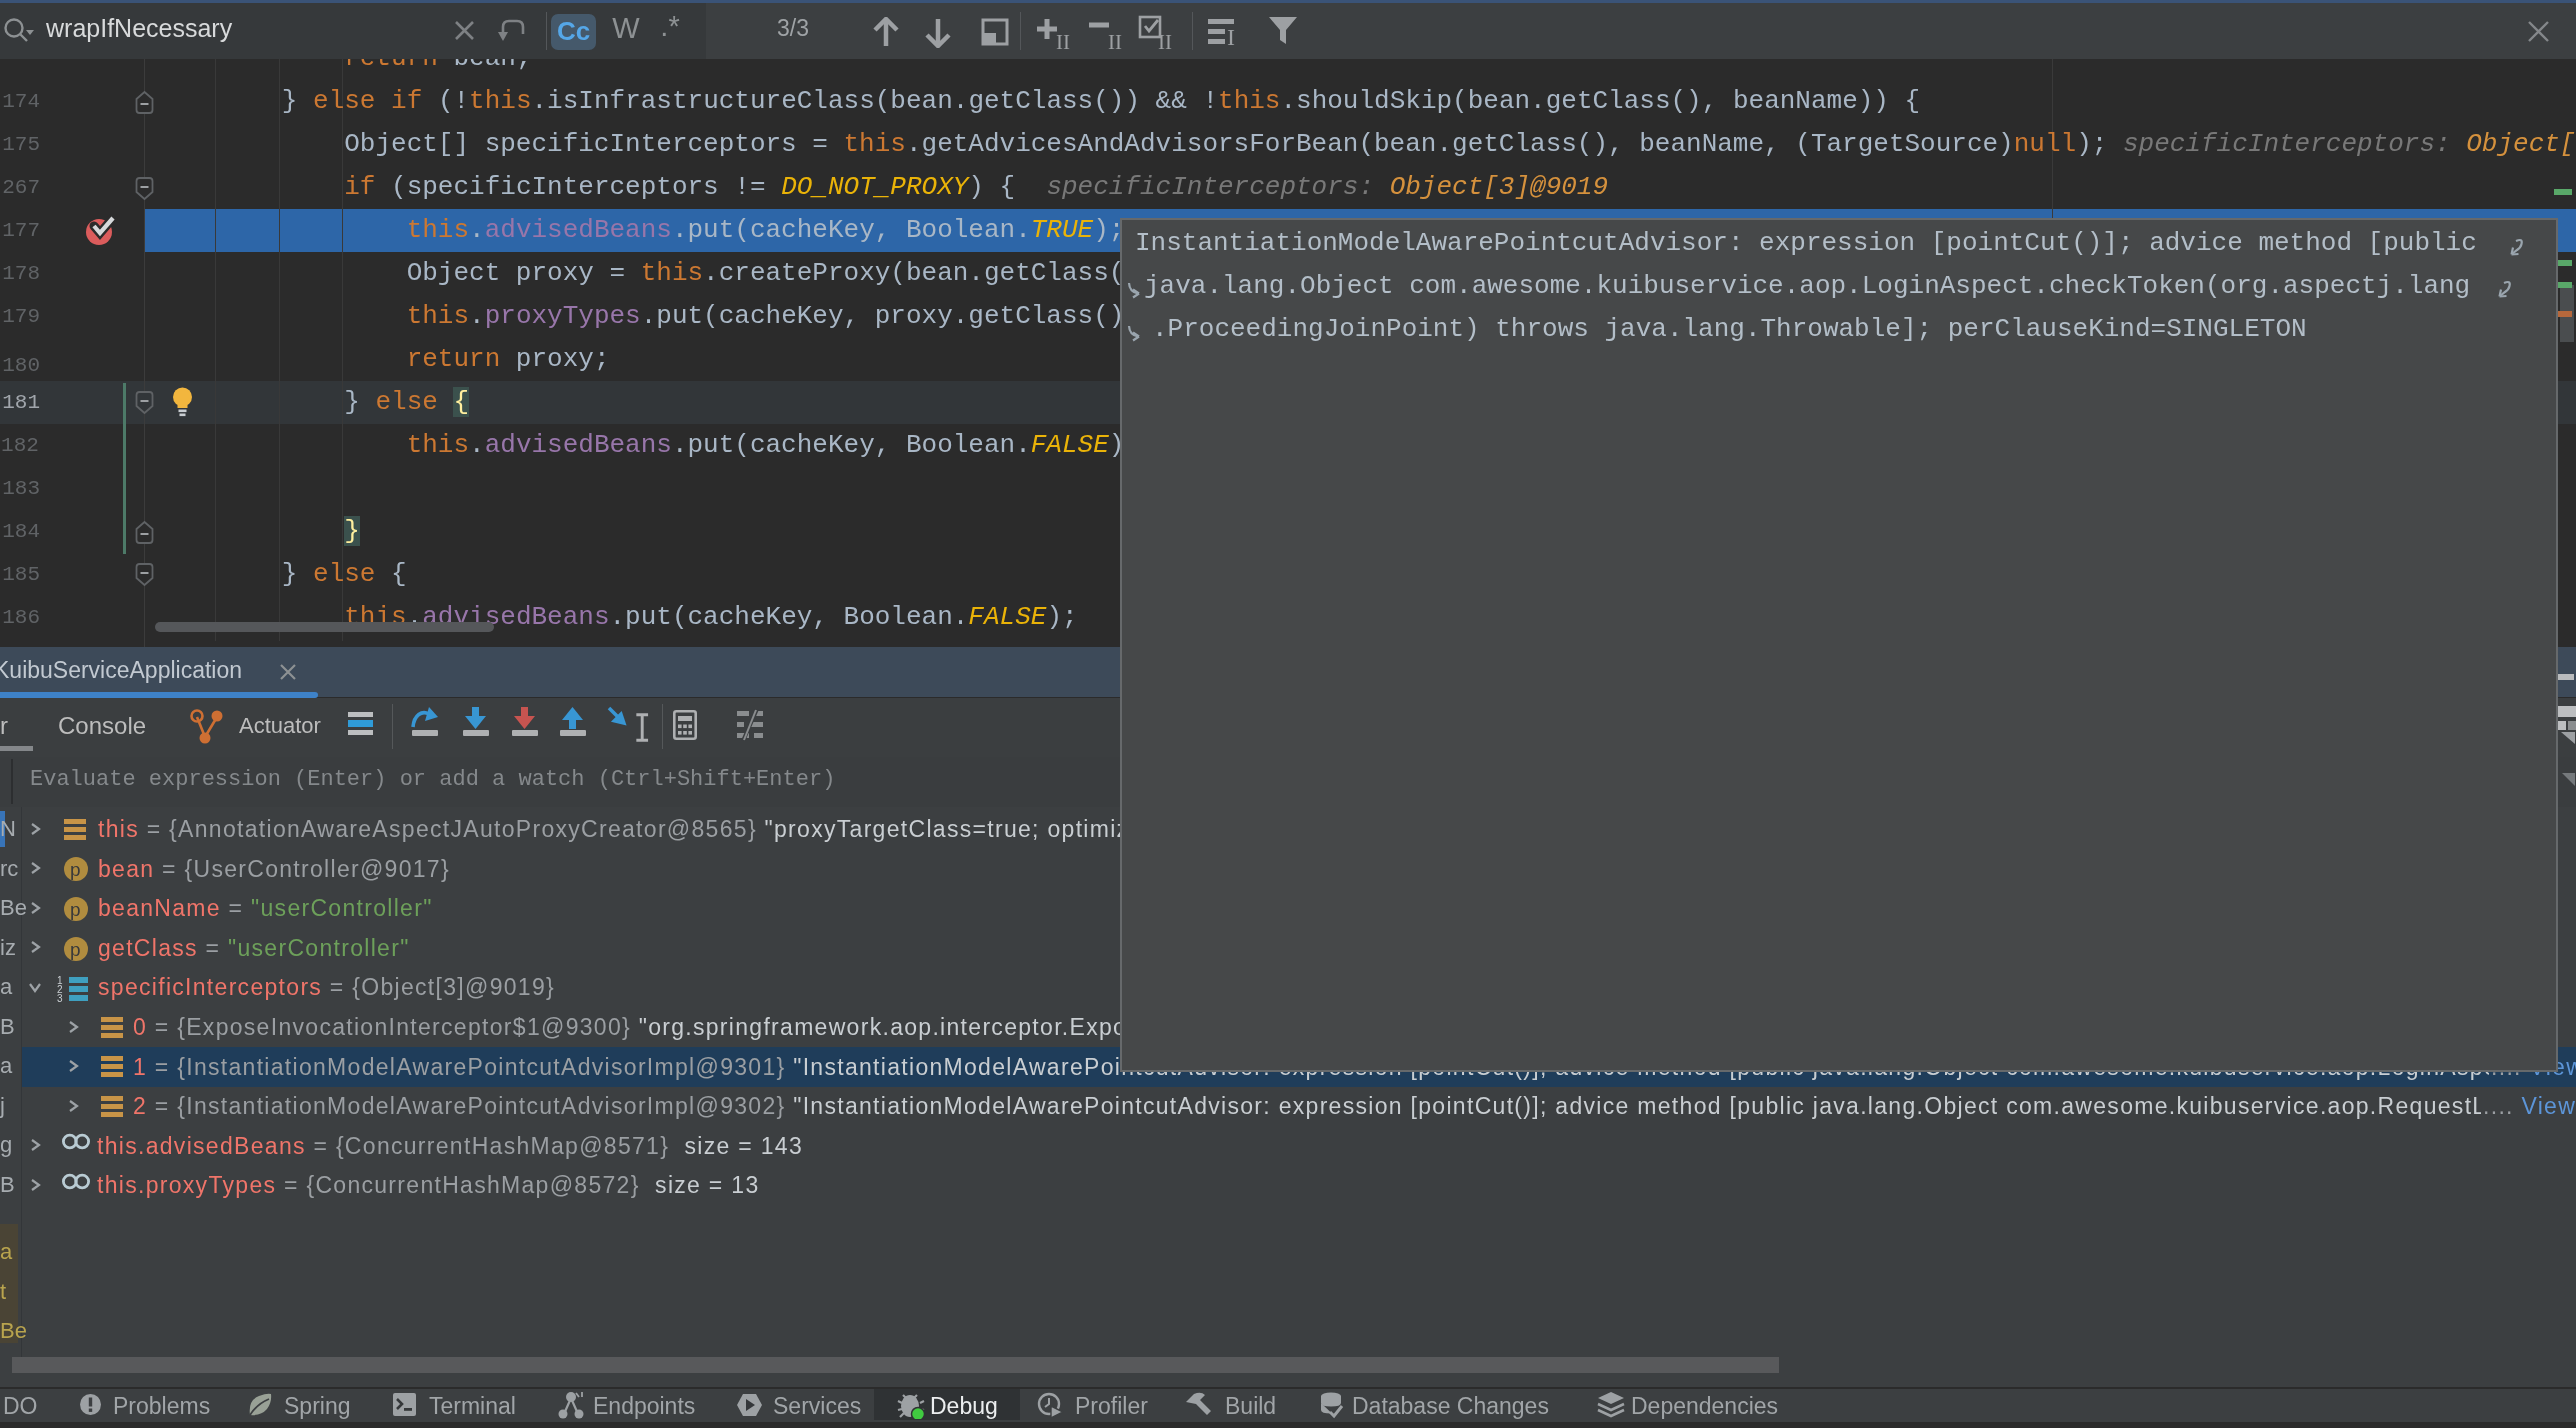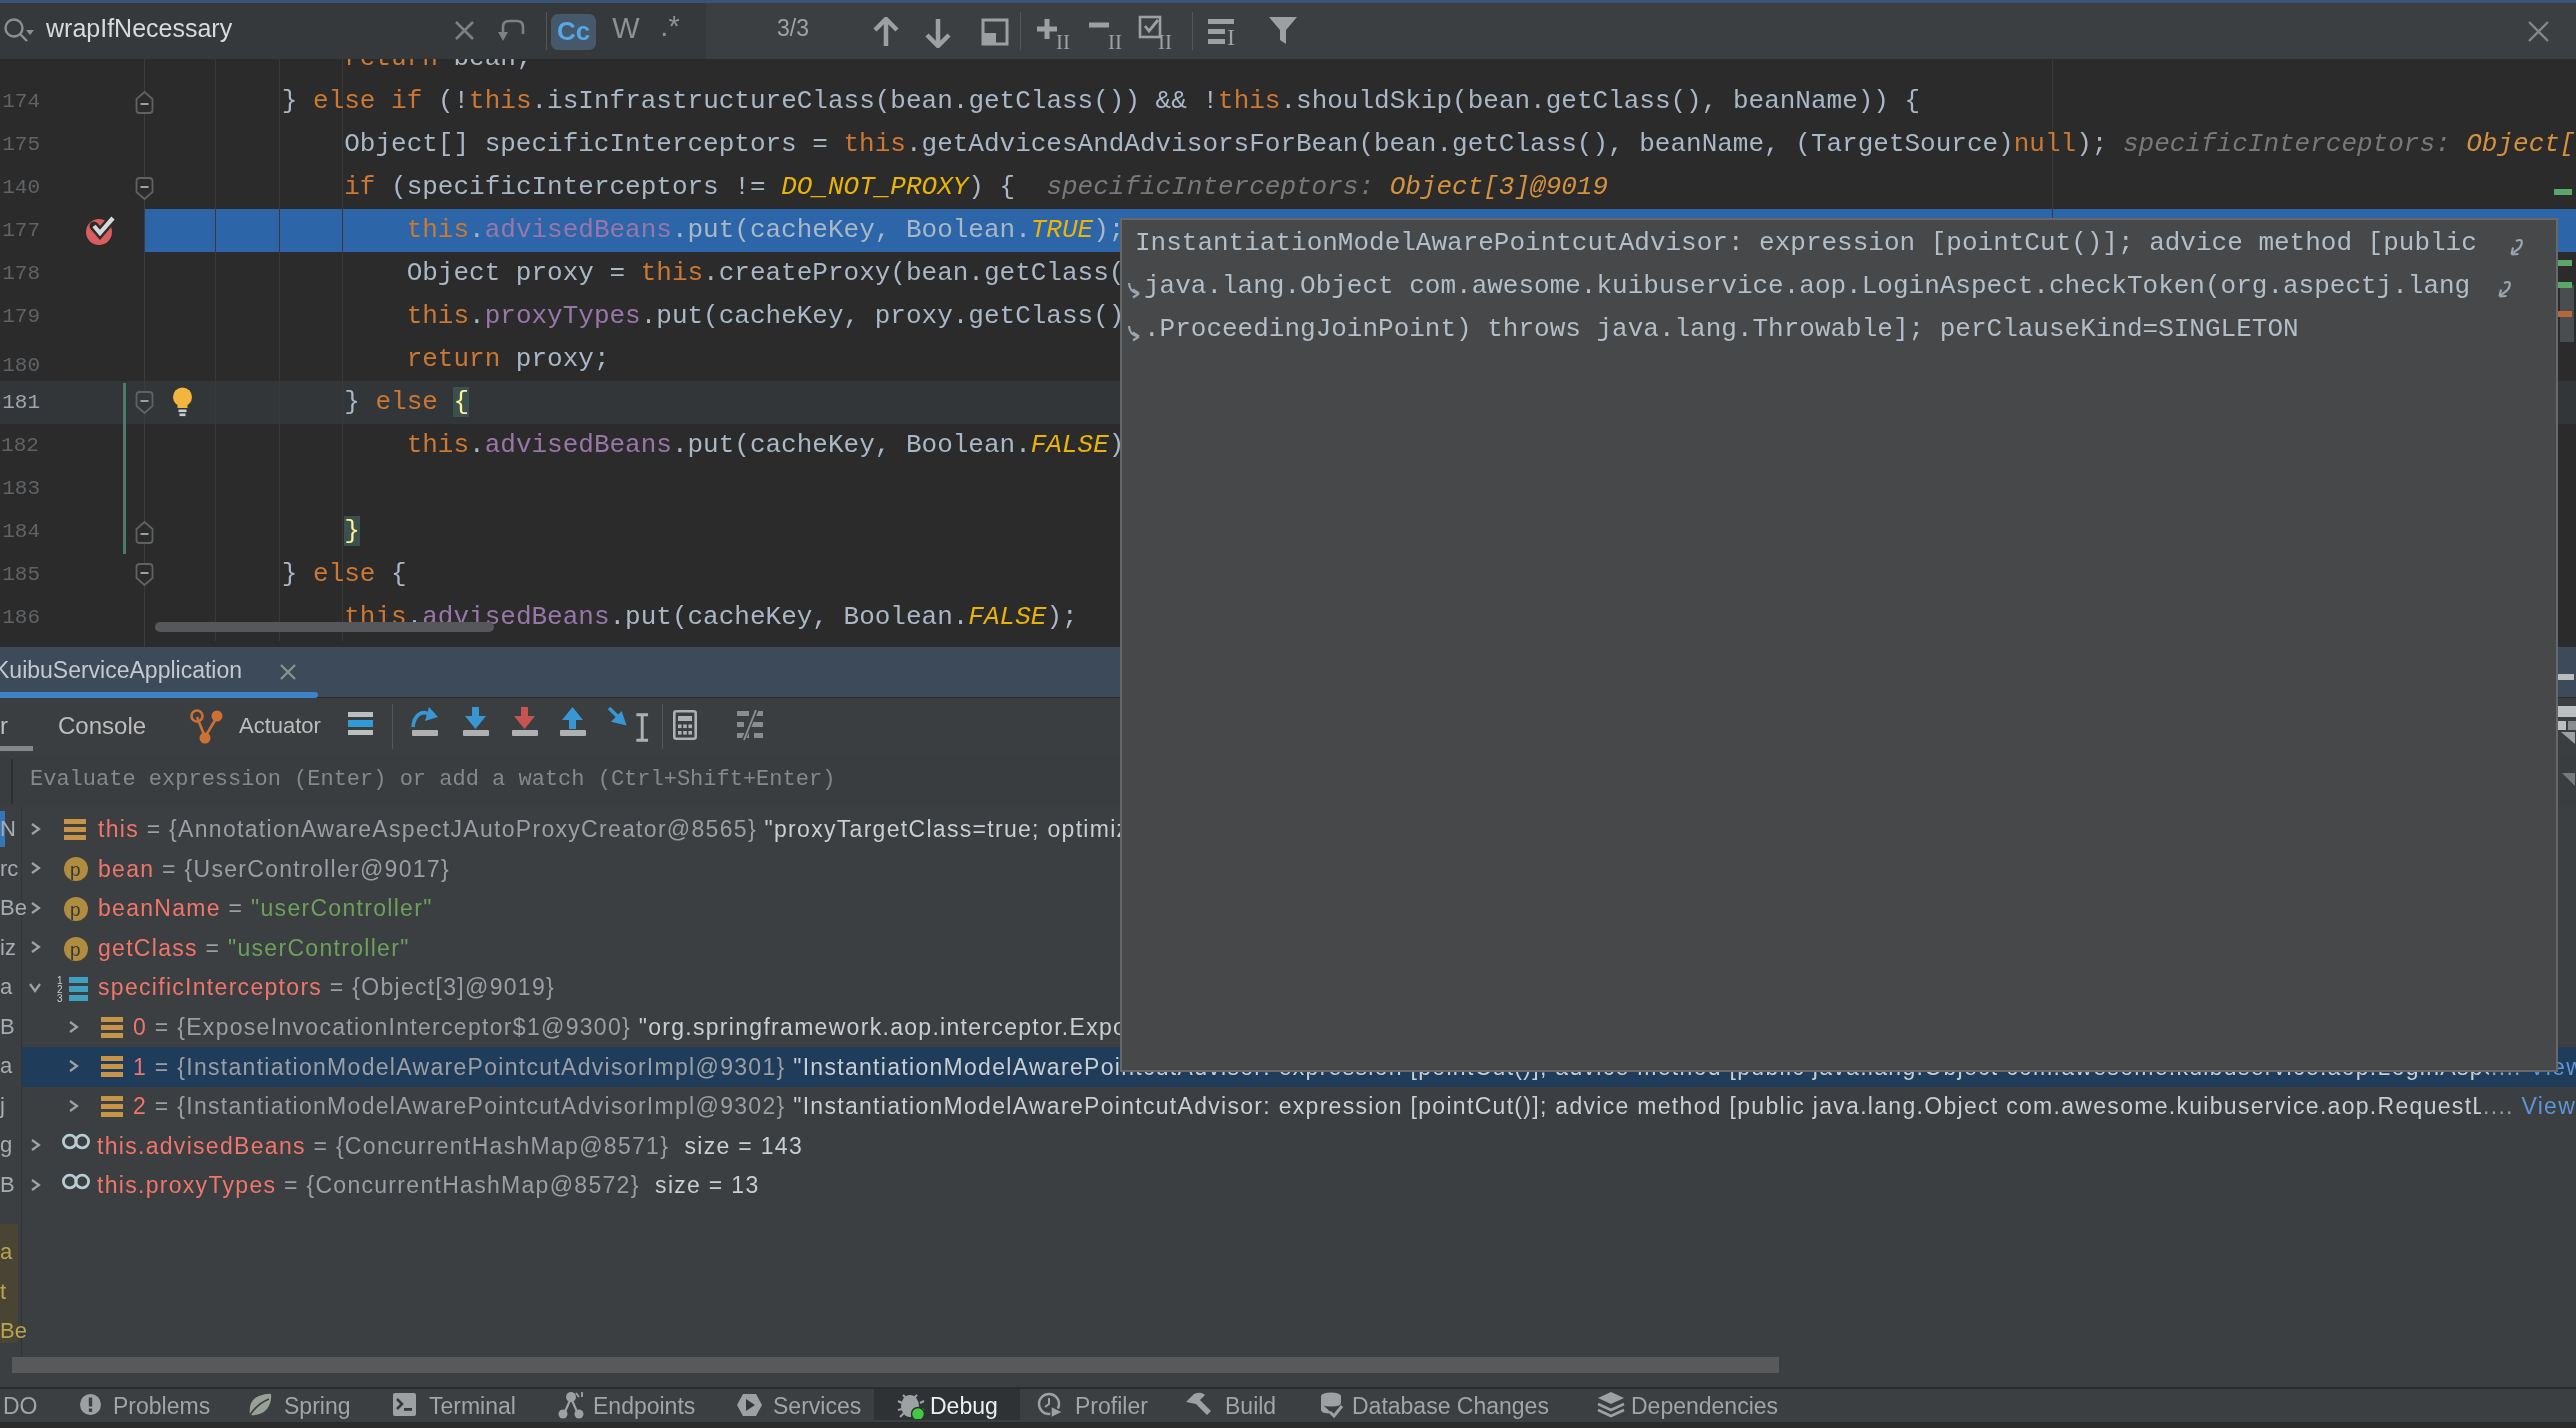--- a/index.html
+++ b/index.html
@@ -59,21 +59,21 @@
   <div class="abs" style="left:342px;top:0;width:1px;height:641px;background:#393939;"></div>
 
   <div class="abs" style="left:144px;top:0;width:1px;height:647px;background:#3c3c3c;"></div>
 
   <div class="abs" style="left:2052px;top:0;width:1px;height:588px;background:#3a3a3a;"></div>
 
   <div class="abs" style="left:123px;top:383px;width:3px;height:171px;background:#4d7a68;"></div>
 
   <div class="ln" style="top:80px;">174</div>
   <div class="ln" style="top:123px;">175</div>
-  <div class="ln" style="top:166px;">140</div>
+  <div class="ln" style="top:166px;">267</div>
   <div class="ln" style="top:209px;">177</div>
   <div class="ln" style="top:252px;">178</div>
   <div class="ln" style="top:295px;">179</div>
   <div class="ln" style="top:344px;text-align:right;">180</div>
   <div class="ln" style="top:381px;color:#a1a6ac;">181</div>
   <div class="ln" style="top:424px;text-align:center;">182</div>
   <div class="ln" style="top:467px;">183</div>
   <div class="ln" style="top:510px;">184</div>
   <div class="ln" style="top:553px;">185</div>
   <div class="ln" style="top:596px;">186</div>
@@ -484,21 +484,21 @@
 <svg class="abs" style="left:2560px;top:731px;z-index:60;" width="16" height="14" viewBox="0 0 16 14">
   <path d="M1 1 L15 1 L15 13 Z" fill="#9da0a3"></path>
 </svg>
 <svg class="abs" style="left:2560px;top:771px;z-index:60;" width="16" height="16" viewBox="0 0 16 16">
   <path d="M2 2 L15 2 L15 15 Z" fill="#75797c"></path>
 </svg>
 
 <div class="abs" id="tooltip">
   <div class="tl" style="top:2px;">InstantiationModelAwarePointcutAdvisor: expression [pointCut()]; advice method [public</div>
   <div class="tl" style="top:45px;left:22px;">java.lang.Object com.awesome.kuibuservice.aop.LoginAspect.checkToken(org.aspectj.lang</div>
-  <div class="tl" style="top:88px;left:22px;text-align:right;">.ProceedingJoinPoint) throws java.lang.Throwable]; perClauseKind=SINGLETON</div>
+  <div class="tl" style="top:88px;left:30px;text-align:right;">.ProceedingJoinPoint) throws java.lang.Throwable]; perClauseKind=SINGLETON</div>
 
   <svg class="abs" style="left:1386px;top:18px;" width="17" height="21" viewBox="0 0 17 21">
       <path d="M8 3 Q15 0 13.5 6 Q12.8 9.5 9 12 L4 16" fill="none" stroke="#9aa5ae" stroke-width="2.2"></path>
       <path d="M3.5 16.5 L10.5 16 M3.5 16.5 L5 9.5" fill="none" stroke="#9aa5ae" stroke-width="2.2"></path>
     </svg>
   <svg class="abs" style="left:1374px;top:60px;" width="17" height="21" viewBox="0 0 17 21">
       <path d="M8 3 Q15 0 13.5 6 Q12.8 9.5 9 12 L4 16" fill="none" stroke="#9aa5ae" stroke-width="2.2"></path>
       <path d="M3.5 16.5 L10.5 16 M3.5 16.5 L5 9.5" fill="none" stroke="#9aa5ae" stroke-width="2.2"></path>
     </svg>
   <svg class="abs" style="left:4px;top:61px;" width="18" height="18" viewBox="0 0 18 18">

